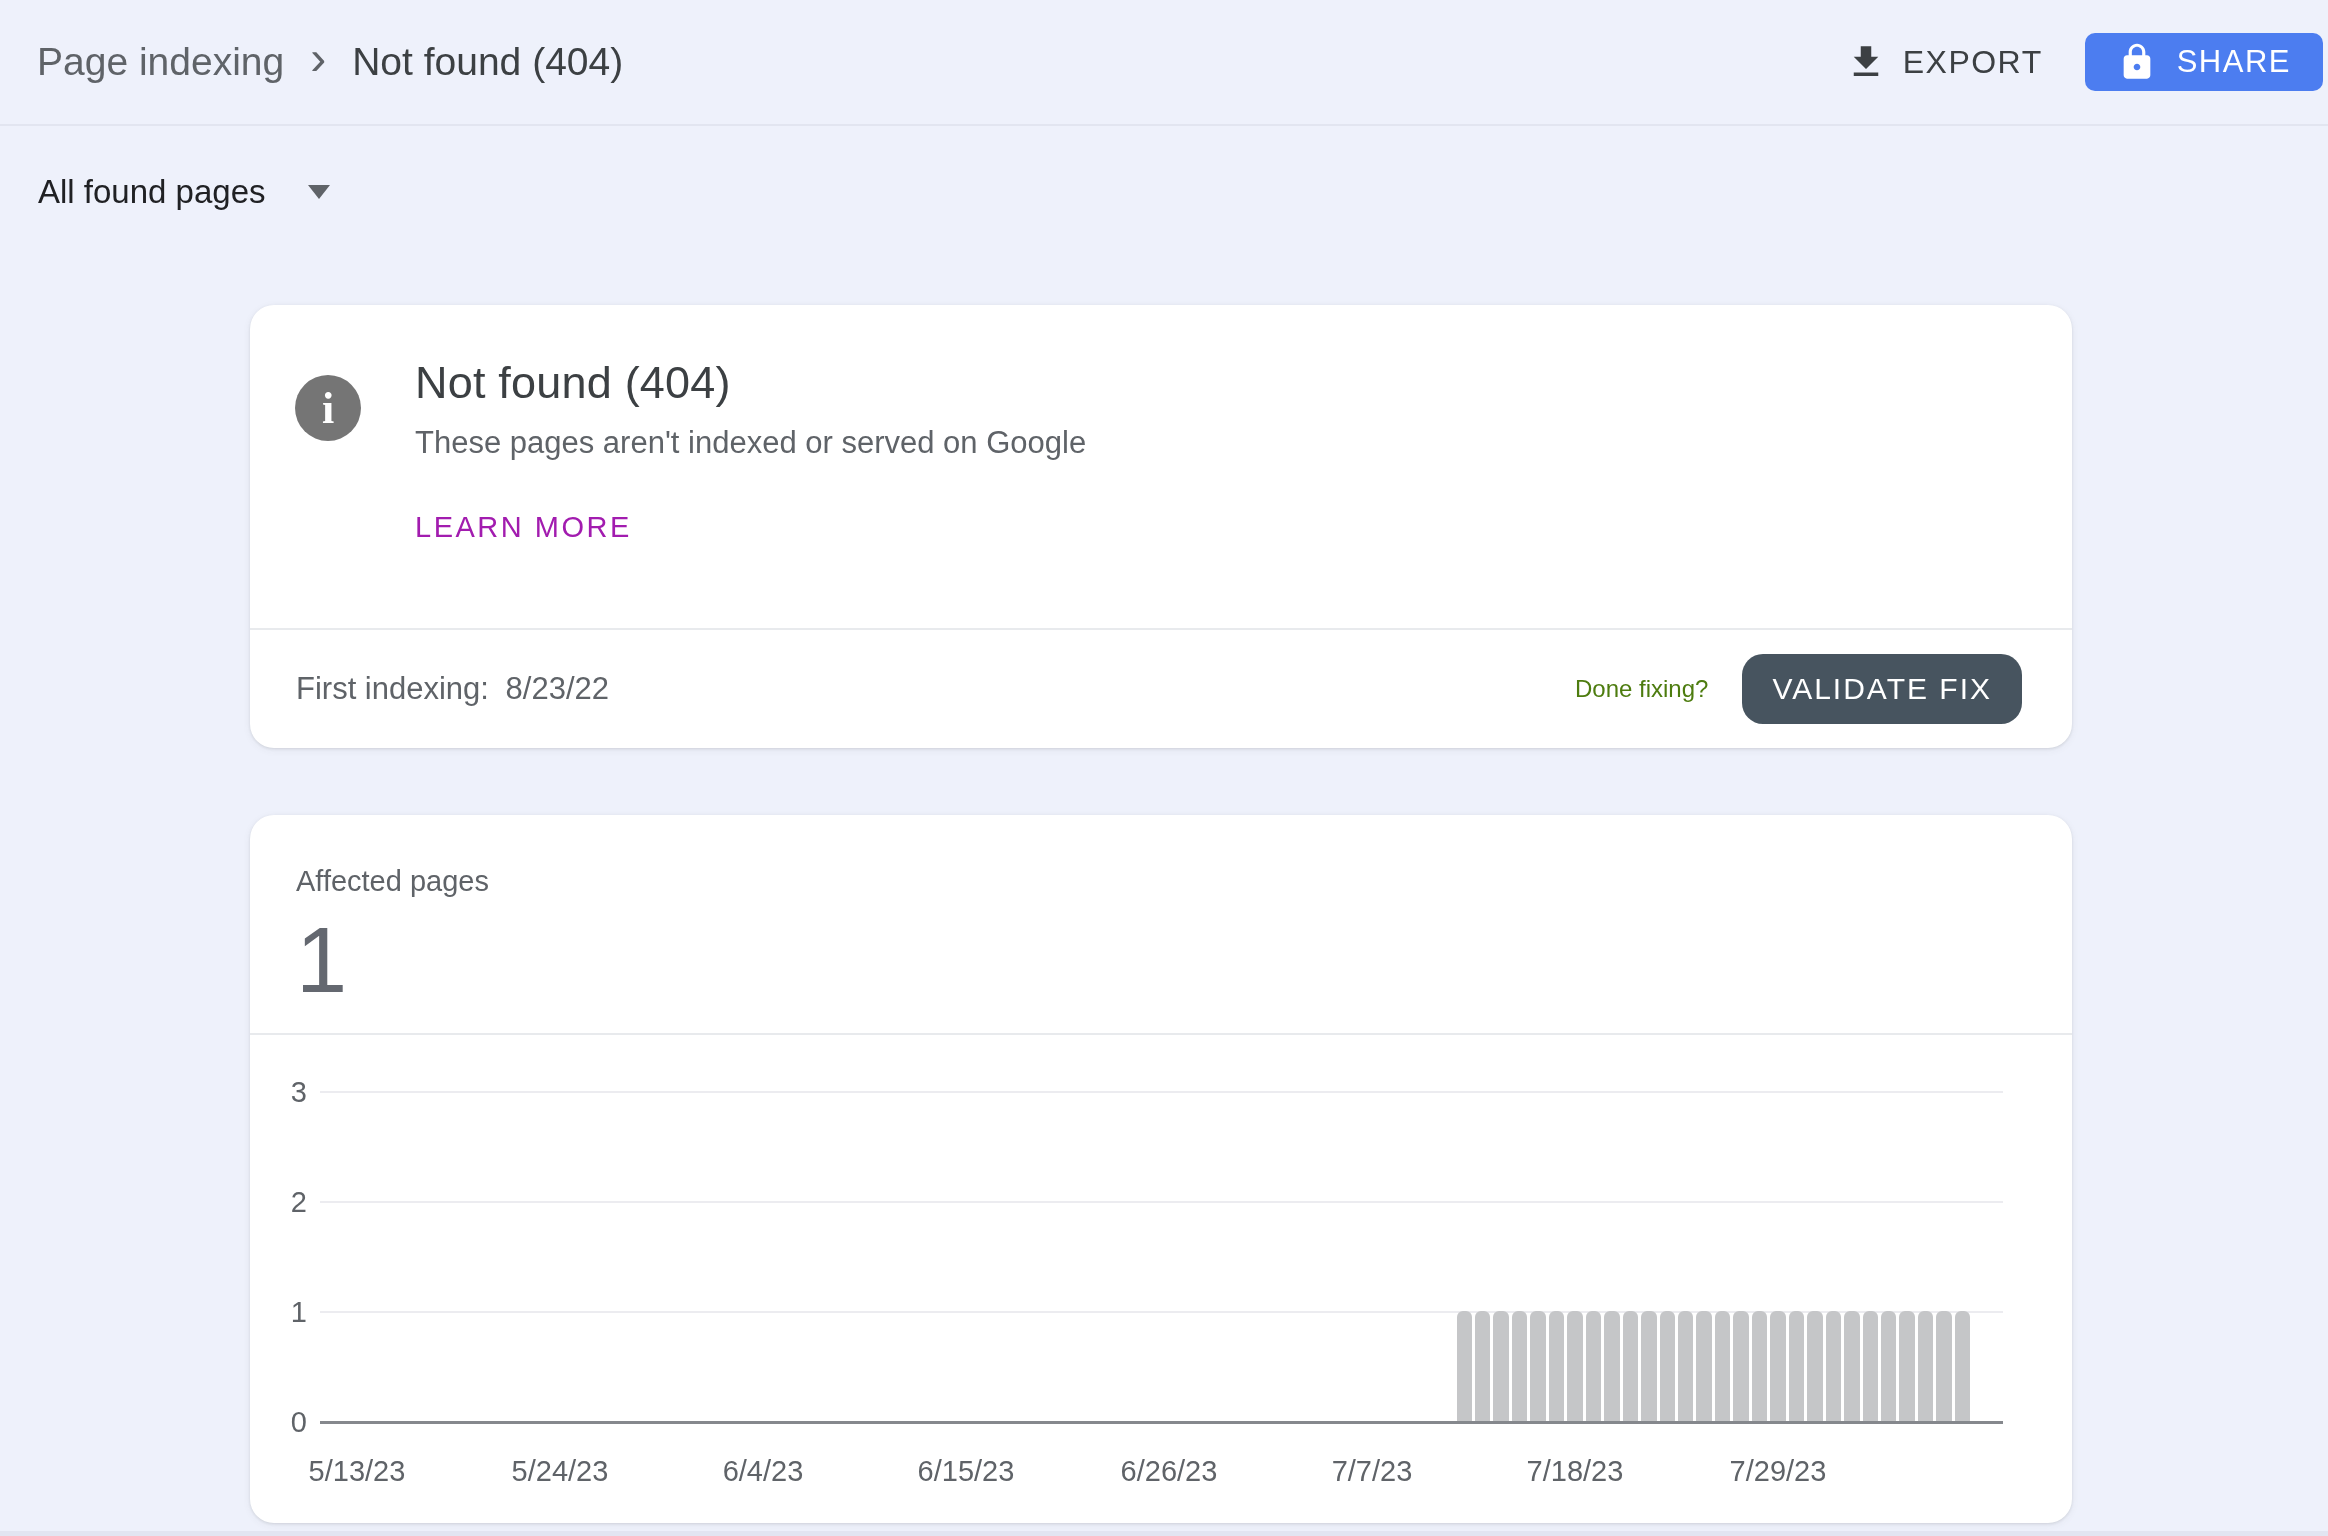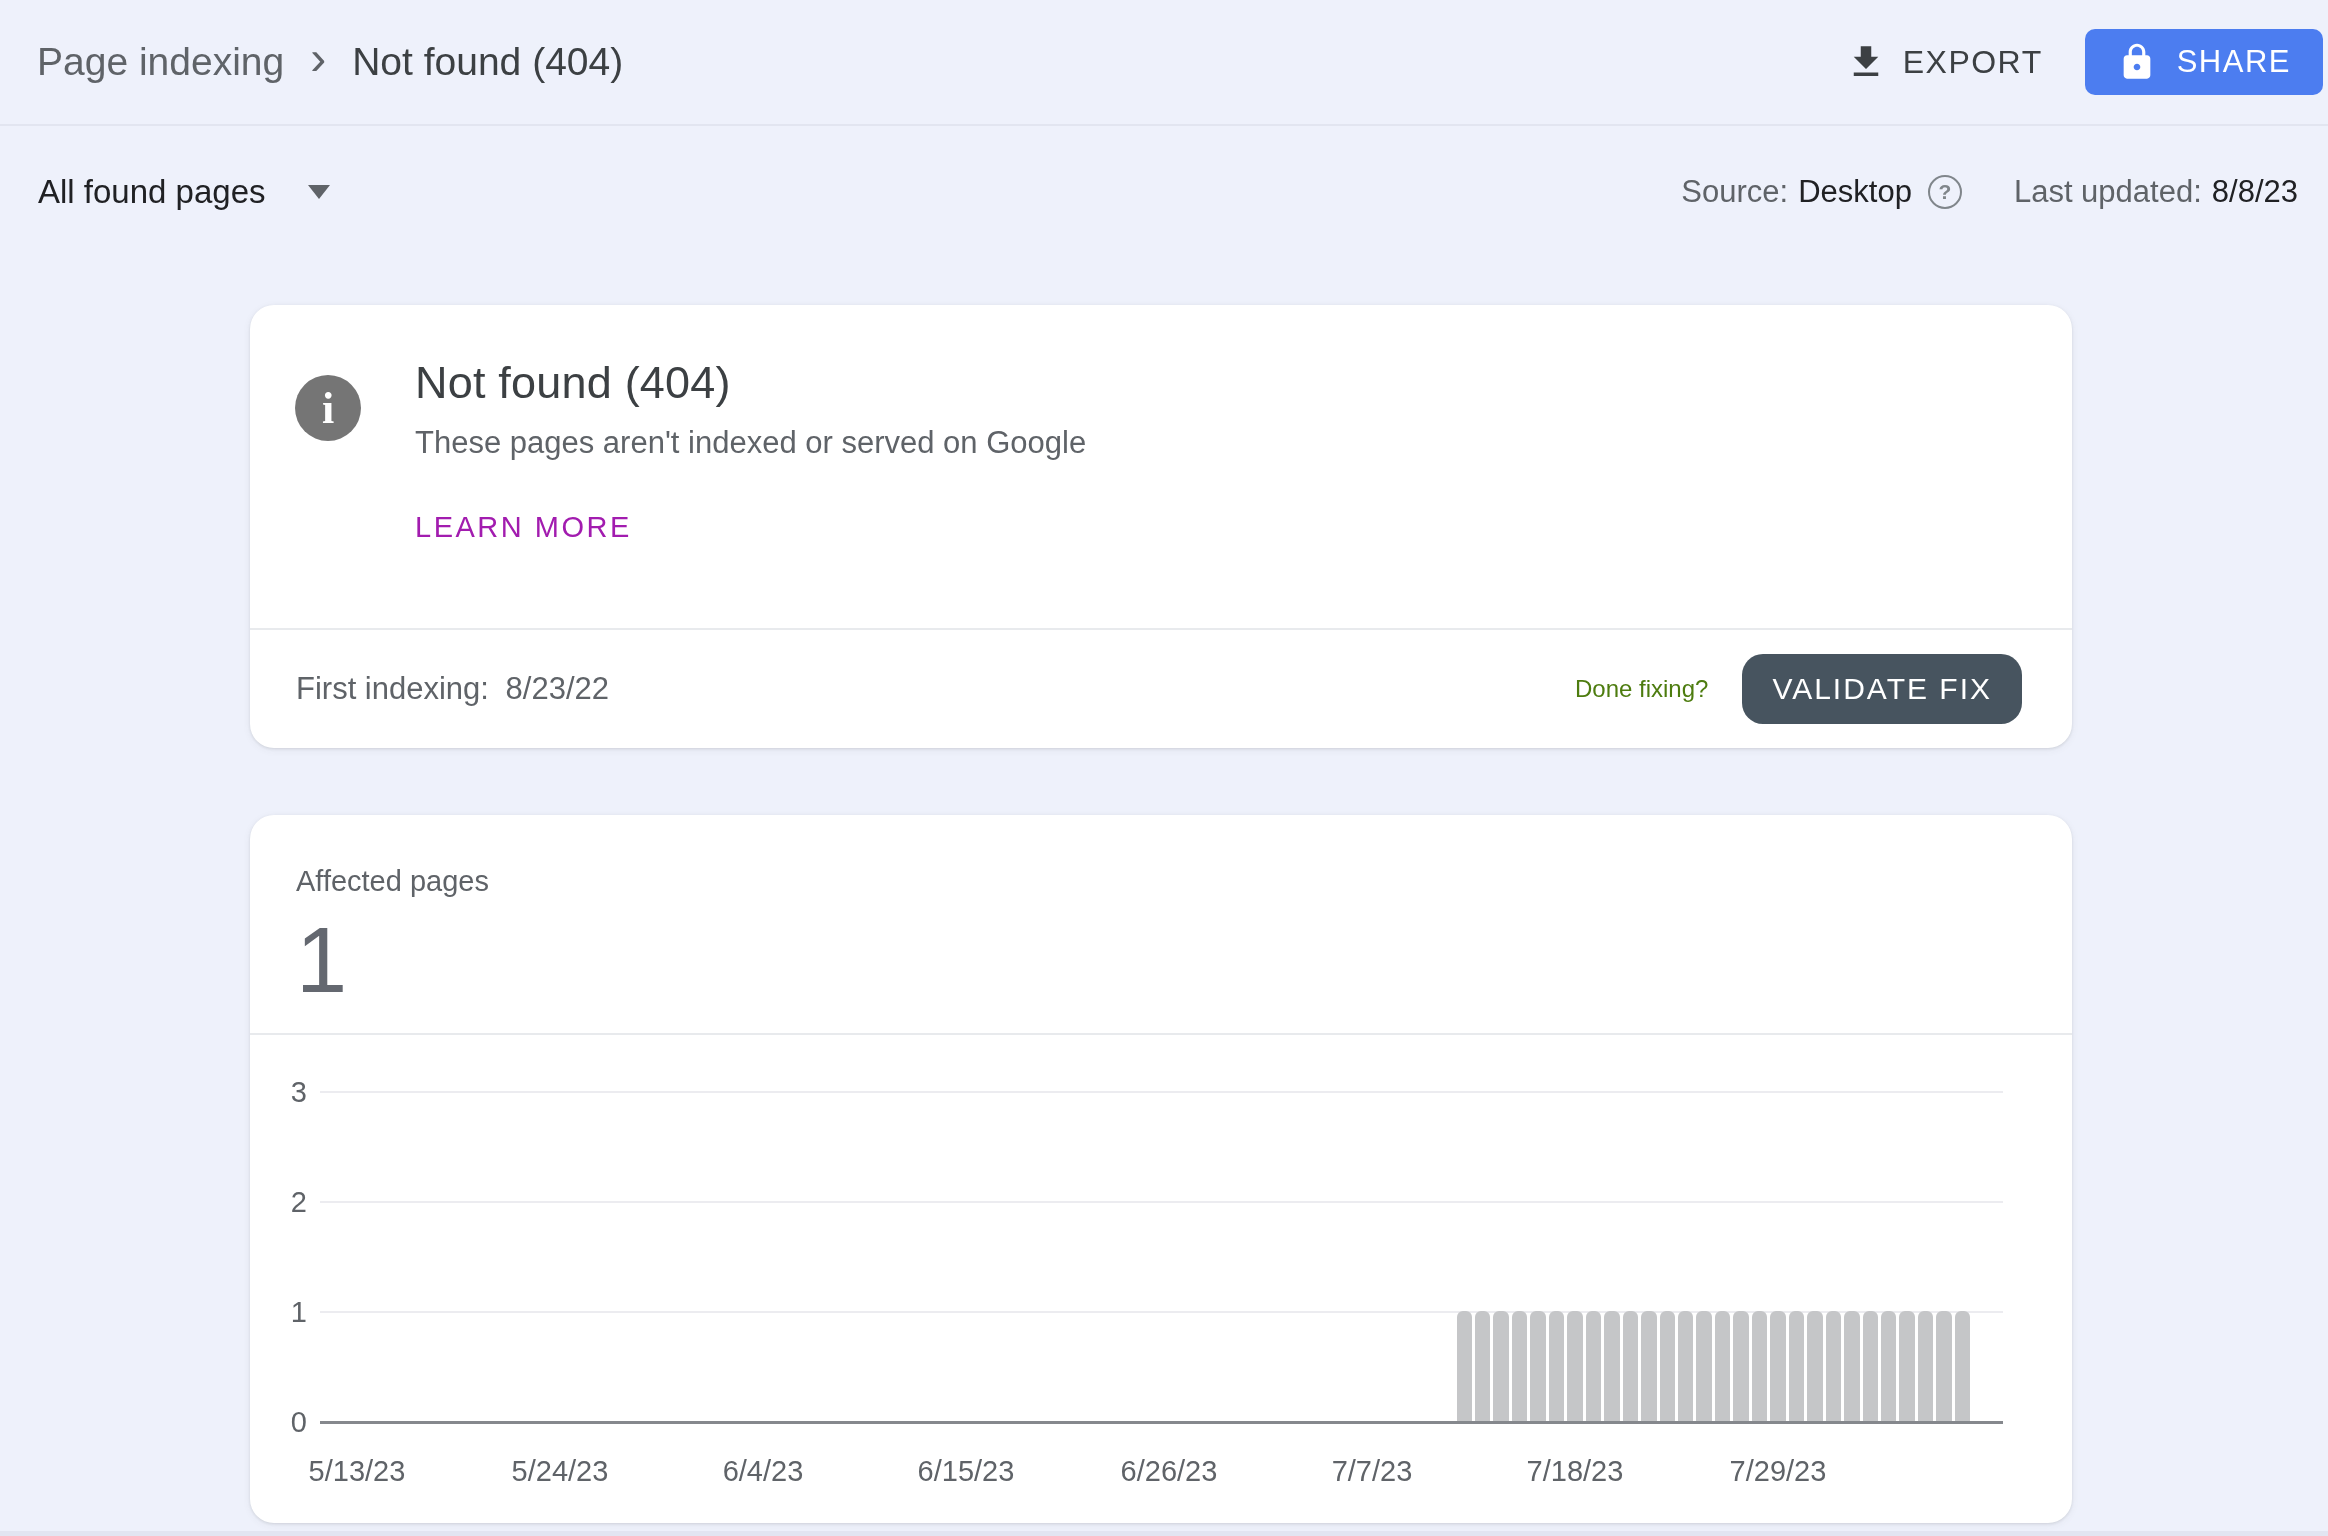--- a/index.html
+++ b/index.html
@@ -11,21 +11,21 @@
           border-bottom:2px solid #e2e5f0; box-sizing:border-box;}
   .breadcrumb{display:flex; align-items:center; gap:26px; font-size:39px;}
   .crumb-parent{color:#5f6368; cursor:pointer;}
   .crumb-chevron{color:#5f6368; font-size:48px; line-height:0; padding-bottom:8px; font-weight:400;}
   .crumb-current{color:#3c4043; font-weight:500;}
   .header-actions{margin-left:auto; display:flex; align-items:center; gap:36px;}
   .export-btn{display:flex; align-items:center; gap:16px; background:none; border:none;
               color:#3c4043; font-family:inherit; font-size:32px; font-weight:500; letter-spacing:1.5px; cursor:pointer; padding:0 6px;}
   .export-btn svg{width:42px; height:42px; fill:#3c4043;}
   .share-btn{display:flex; align-items:center; gap:20px; background:#4c7df0; border:none; border-radius:10px;
-             height:66px; padding:0 32px; color:#fff; font-family:inherit; font-size:31px; font-weight:500;
+             height:58px; padding:0 32px; color:#fff; font-family:inherit; font-size:31px; font-weight:500;
              letter-spacing:1.5px; cursor:pointer;}
   .share-btn svg{width:40px; height:40px; fill:#ffffff;}
 
   
   .filter-row{display:flex; align-items:center; height:132px; padding:0 30px 0 38px; box-sizing:border-box;}
   .page-filter{display:flex; align-items:center; gap:42px; cursor:pointer;}
   .page-filter-label{font-size:33px; color:#202124;}
   .caret{width:0; height:0; border-left:11px solid transparent; border-right:11px solid transparent;
          border-top:14px solid #5f6368;}
   .meta{margin-left:auto; display:flex; align-items:center; font-size:31px; color:#5f6368;}
@@ -99,28 +99,20 @@
         <span>SHARE</span>
       </button>
     </div>
   </div>
 
   <div class="filter-row">
     <div class="page-filter">
       <span class="page-filter-label">All found pages</span>
       <span class="caret"></span>
     </div>
-    <div class="meta">
-      <span>Source:</span>
-      <span class="dark">Desktop</span>
-      <span class="help-icon">?</span>
-      <span class="meta-gap"></span>
-      <span>Last updated:</span>
-      <span class="dark">8/8/23</span>
-    </div>
   </div>
 
   <section class="card issue-card">
     <div class="issue-top">
       <div class="info-icon">i</div>
       <h1 class="issue-title">Not found (404)</h1>
       <p class="issue-desc">These pages aren't indexed or served on Google</p>
       <a class="learn-more">LEARN MORE</a>
     </div>
     <div class="card-divider"></div>

